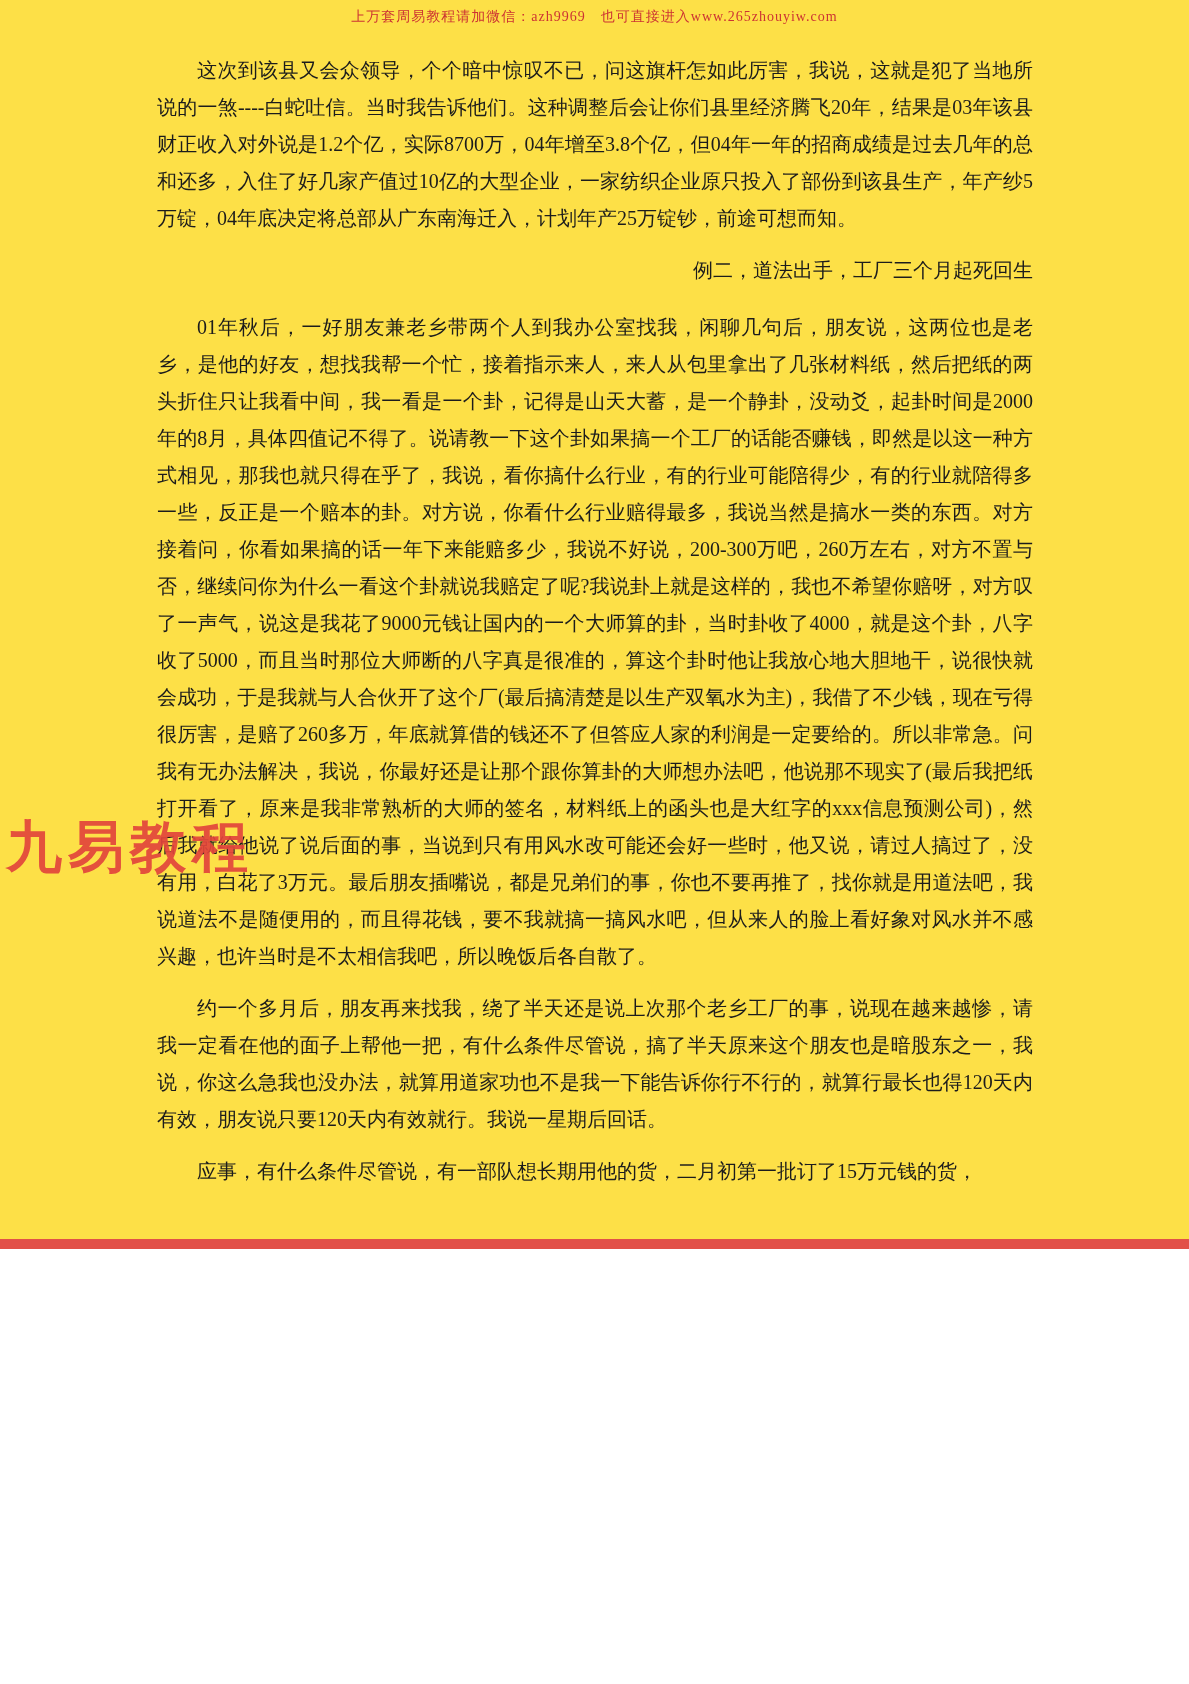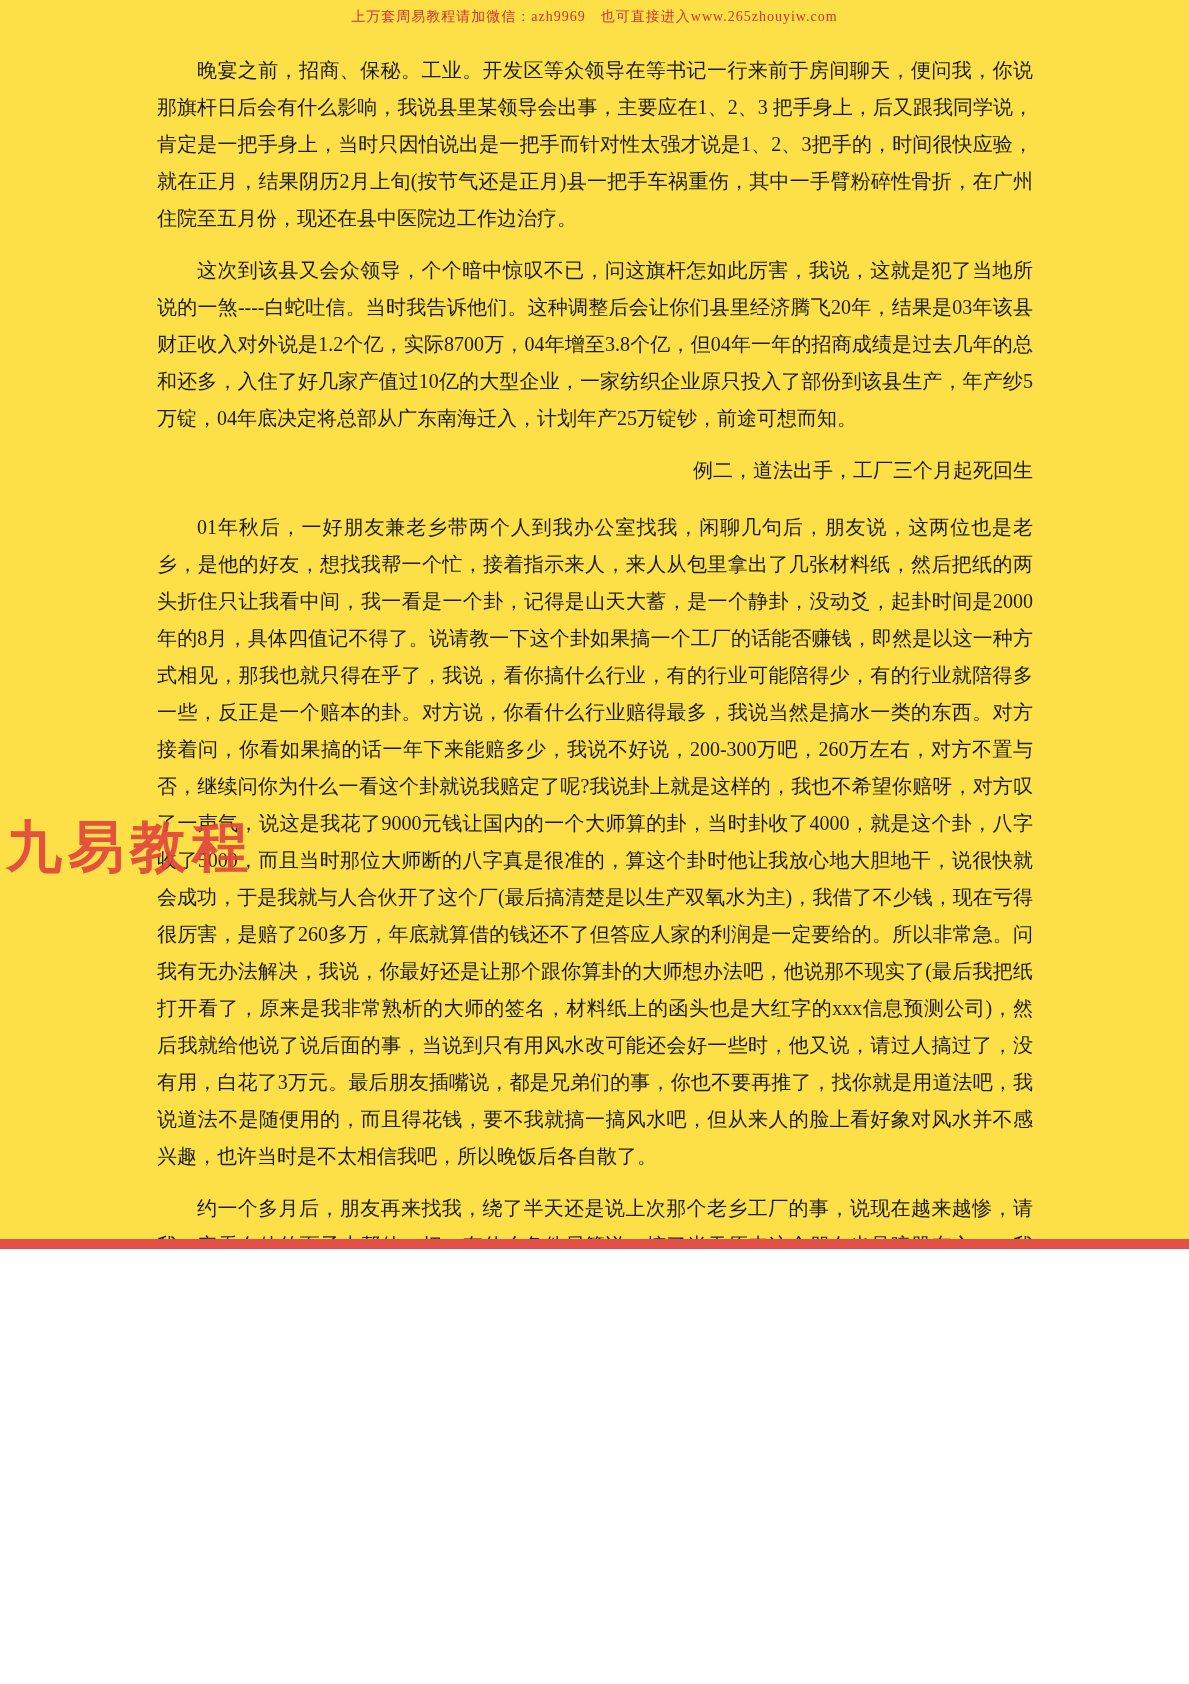--- a/index.html
+++ b/index.html
@@ -70,21 +70,20 @@
 </style>
 </head>
 <body>
 
 <div class="page">
 
   <div class="top-banner">上万套周易教程请加微信：azh9969　也可直接进入www.265zhouyiw.com</div>
 
   <div class="content">
 
-      <p class="indented ">晚宴之前，招商、保秘。工业。开发区等众领导在等书记一行来前于房间聊天，便问我，你说那旗杆日后会有什么影响，我说县里某领导会出事，主要应在1、2、3 把手身上，后又跟我同学说，肯定是一把手身上，当时只因怕说出是一把手而针对性太强才说是1、2、3把手的，时间很快应验，就在正月，结果阴历2月上旬(按节气还是正月)县一把手车祸重伤，其中一手臂粉碎性骨折，在广州住院至五月份，现还在县中医院边工作边治疗。</p>
       <p class="indented ">这次到该县又会众领导，个个暗中惊叹不已，问这旗杆怎如此厉害，我说，这就是犯了当地所说的一煞----白蛇吐信。当时我告诉他们。这种调整后会让你们县里经济腾飞20年，结果是03年该县财正收入对外说是1.2个亿，实际8700万，04年增至3.8个亿，但04年一年的招商成绩是过去几年的总和还多，入住了好几家产值过10亿的大型企业，一家纺织企业原只投入了部份到该县生产，年产纱5万锭，04年底决定将总部从广东南海迁入，计划年产25万锭钞，前途可想而知。</p>
       <p class="heading-line">例二，道法出手，工厂三个月起死回生</p>
       <p class="indented ">01年秋后，一好朋友兼老乡带两个人到我办公室找我，闲聊几句后，朋友说，这两位也是老乡，是他的好友，想找我帮一个忙，接着指示来人，来人从包里拿出了几张材料纸，然后把纸的两头折住只让我看中间，我一看是一个卦，记得是山天大蓄，是一个静卦，没动爻，起卦时间是2000年的8月，具体四值记不得了。说请教一下这个卦如果搞一个工厂的话能否赚钱，即然是以这一种方式相见，那我也就只得在乎了，我说，看你搞什么行业，有的行业可能陪得少，有的行业就陪得多一些，反正是一个赔本的卦。对方说，你看什么行业赔得最多，我说当然是搞水一类的东西。对方接着问，你看如果搞的话一年下来能赔多少，我说不好说，200-300万吧，260万左右，对方不置与否，继续问你为什么一看这个卦就说我赔定了呢?我说卦上就是这样的，我也不希望你赔呀，对方叹了一声气，说这是我花了9000元钱让国内的一个大师算的卦，当时卦收了4000，就是这个卦，八字收了5000，而且当时那位大师断的八字真是很准的，算这个卦时他让我放心地大胆地干，说很快就会成功，于是我就与人合伙开了这个厂(最后搞清楚是以生产双氧水为主)，我借了不少钱，现在亏得很厉害，是赔了260多万，年底就算借的钱还不了但答应人家的利润是一定要给的。所以非常急。问我有无办法解决，我说，你最好还是让那个跟你算卦的大师想办法吧，他说那不现实了(最后我把纸打开看了，原来是我非常熟析的大师的签名，材料纸上的函头也是大红字的xxx信息预测公司)，然后我就给他说了说后面的事，当说到只有用风水改可能还会好一些时，他又说，请过人搞过了，没有用，白花了3万元。最后朋友插嘴说，都是兄弟们的事，你也不要再推了，找你就是用道法吧，我说道法不是随便用的，而且得花钱，要不我就搞一搞风水吧，但从来人的脸上看好象对风水并不感兴趣，也许当时是不太相信我吧，所以晚饭后各自散了。</p>
       <p class="indented ">约一个多月后，朋友再来找我，绕了半天还是说上次那个老乡工厂的事，说现在越来越惨，请我一定看在他的面子上帮他一把，有什么条件尽管说，搞了半天原来这个朋友也是暗股东之一，我说，你这么急我也没办法，就算用道家功也不是我一下能告诉你行不行的，就算行最长也得120天内有效，朋友说只要120天内有效就行。我说一星期后回话。</p>
       <p class="indented ">应事，有什么条件尽管说，有一部队想长期用他的货，二月初第一批订了15万元钱的货，</p>
     </div>
 
   <div class="watermark">九易教程</div>
 
   <div class="bottom-bar"></div>

